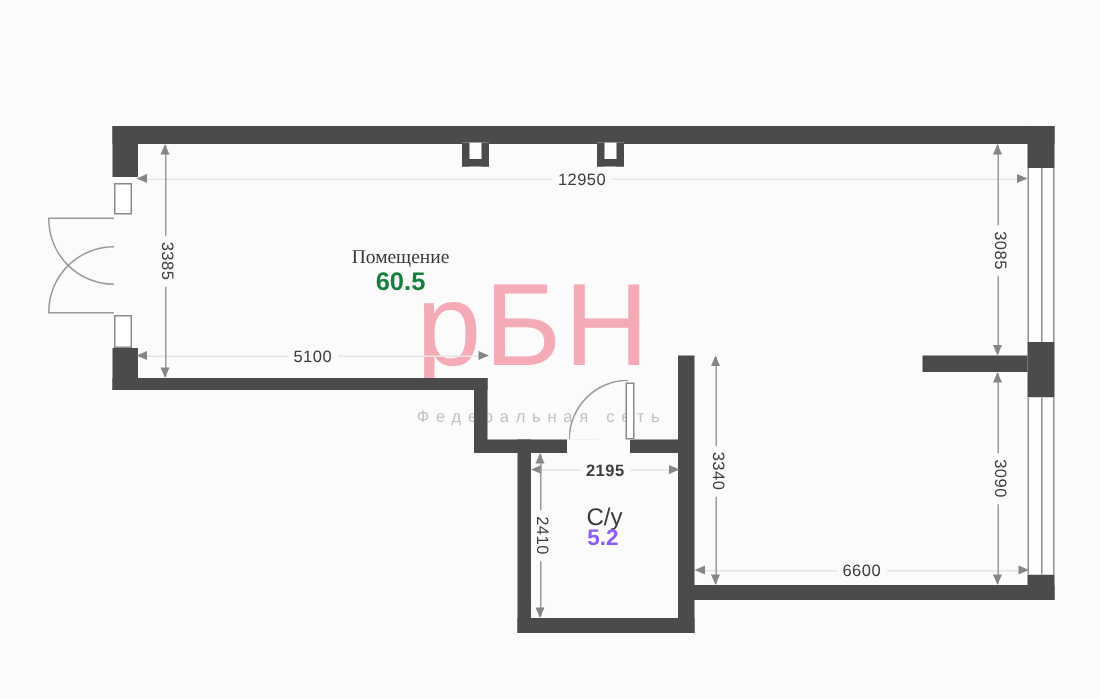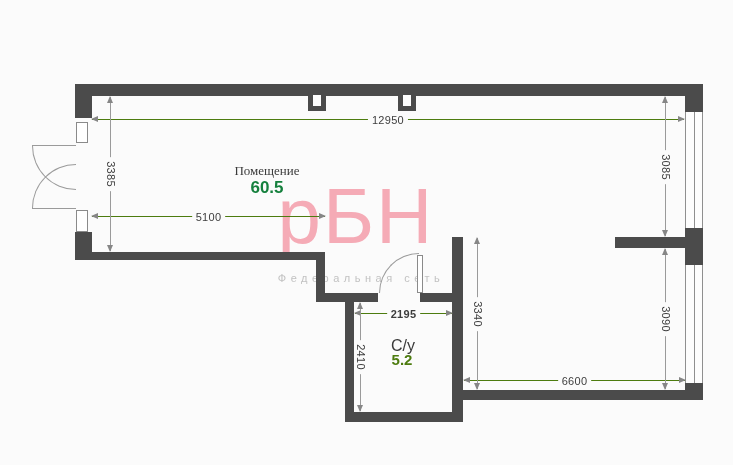--- a/index.html
+++ b/index.html
@@ -31,39 +31,39 @@
     position:absolute; width:18px; height:16px; box-sizing:border-box;
     background:#fdfdfd; border:5px solid #4b4b4b; border-top:none;
   }
   
   .doorpost { position:absolute; background:#ffffff; border:1px solid #8a8a8a; box-sizing:border-box; }
   .leafline { position:absolute; background:#9a9a9a; }
   .arc { position:absolute; box-sizing:border-box; }
   .arc-bl { border-left:1px solid #9a9a9a; border-bottom:1px solid #9a9a9a; border-bottom-left-radius:100% 100%; }
   .arc-tl { border-left:1px solid #9a9a9a; border-top:1px solid #9a9a9a; border-top-left-radius:100% 100%; }
   
-  .dimh { position:absolute; height:1px; background:#4d7c0f; }
+  .dimh { position:absolute; height:1px; background:#e5e5e5; }
   .dimv { position:absolute; width:1px; background:#9a9a9a; }
   .arr { position:absolute; width:0; height:0; }
   .a-left  { left:-1px; top:-3px; border-top:3px solid transparent; border-bottom:3px solid transparent; border-right:7px solid #868686; }
   .a-right { right:-1px; top:-3px; border-top:3px solid transparent; border-bottom:3px solid transparent; border-left:7px solid #868686; }
   .a-up    { top:-1px; left:-3px; border-left:3px solid transparent; border-right:3px solid transparent; border-bottom:7px solid #868686; }
   .a-down  { bottom:-1px; left:-3px; border-left:3px solid transparent; border-right:3px solid transparent; border-top:7px solid #868686; }
   .dlbl {
     position:absolute; left:50%; top:50%; transform:translate(-50%,-50%);
     background:#fbfbfb; color:#3d3d3d; font-size:11px; letter-spacing:0.3px;
     padding:0 4px; white-space:nowrap;
   }
   .dimv .dlbl { transform:translate(-50%,-50%) rotate(90deg); }
   
   .txt { position:absolute; transform:translate(-50%,-50%); color:#3a3a3a; white-space:nowrap; }
   .room-name { font-size:13px;font-family:Liberation Serif, serif; }
   .room-area { font-size:17px; font-weight:bold; color:#15803d; }
   .wc-name   { font-size:16px; }
-  .wc-area   { font-size:15px; font-weight:bold; color:#4d7c0f; }
+  .wc-area   { font-size:15px; font-weight:bold; color:#8b5cf6; }
 </style>
 </head>
 <body>
 
 <div class="canvas">
 
   <div class="wm-logo">рБН</div>
   <div class="wm-tag">Федеральная сеть</div>
 
   <div class="w" style="left:75px; top:84px; width:628px; height:12px;"></div>
@@ -101,21 +101,21 @@
   <div class="arc arc-tl" style="left:32px; top:164px; width:44px; height:44px;"></div>
 
   <div class="arc arc-tl" style="left:379px; top:253px; width:40px; height:40px;"></div>
   <div class="doorpost" style="left:417px; top:255px; width:6px; height:38px;"></div>
 
   <div class="dimh" style="left:92px; top:119px; width:592px;">
     <i class="arr a-left"></i>
     <i class="arr a-right"></i>
     <span class="dlbl">12950</span>
   </div>
-  <div class="dimh" style="left:92px; top:216px; width:233px;">
+  <div class="dimh" style="left:92px; top:237px; width:233px;">
     <i class="arr a-left"></i>
     <i class="arr a-right"></i>
     <span class="dlbl">5100</span>
   </div>
   <div class="dimh" style="left:355px; top:313px; width:97px;font-weight:bold;">
     <i class="arr a-left"></i>
     <i class="arr a-right"></i>
     <span class="dlbl">2195</span>
   </div>
   <div class="dimh" style="left:464px; top:380px; width:221px;">

